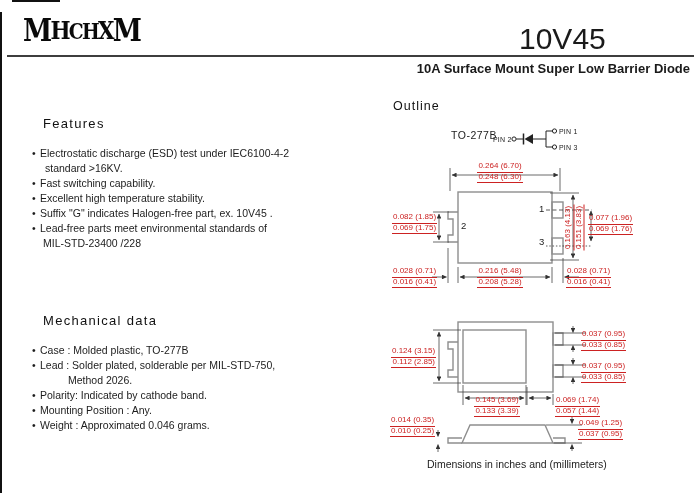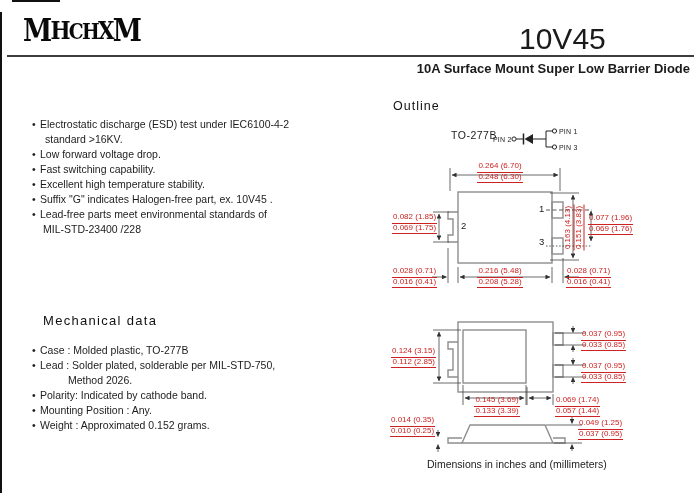--- a/index.html
+++ b/index.html
@@ -72,38 +72,38 @@
     <line x1="56" y1="9" x2="56" y2="25" stroke="#222" stroke-width="1"></line>
     <line x1="56" y1="9" x2="62.3" y2="9" stroke="#222" stroke-width="1"></line>
     <line x1="56" y1="25" x2="62.3" y2="25" stroke="#222" stroke-width="1"></line>
     <circle cx="64.5" cy="9" r="2.1" stroke="#222" fill="none" stroke-width="1"></circle>
     <circle cx="64.5" cy="25" r="2.1" stroke="#222" fill="none" stroke-width="1"></circle>
     <text x="69" y="12" font-size="7" letter-spacing=".2" fill="#222">PIN 1</text>
     <text x="69" y="28" font-size="7" letter-spacing=".2" fill="#222">PIN 3</text>
   </svg>
 
   <div class="sec sec-features">
+    <h2 class="sec-heading">Features</h2>
     <div class="tline"><span class="bu">•</span><span>Electrostatic discharge (ESD) test under IEC6100-4-2</span></div>
     <div class="tline ind-a"><span>standard &gt;16KV.</span></div>
-    <div class="tline"><span class="bu">•</span><span>Low forward voltage drop.</span></div>
     <div class="tline"><span class="bu">•</span><span>Fast switching capability.</span></div>
     <div class="tline"><span class="bu">•</span><span>Excellent high temperature stability.</span></div>
     <div class="tline"><span class="bu">•</span><span>Suffix "G" indicates Halogen-free part, ex. 10V45 .</span></div>
     <div class="tline"><span class="bu">•</span><span>Lead-free parts meet environmental standards of</span></div>
     <div class="tline ind-b"><span>MIL-STD-23400 /228</span></div>
   </div>
 
   <div class="sec sec-mech">
     <h2 class="sec-heading">Mechanical data</h2>
     <div class="tline"><span class="bu">•</span><span>Case : Molded plastic, TO-277B</span></div>
     <div class="tline"><span class="bu">•</span><span>Lead : Solder plated, solderable per MIL-STD-750,</span></div>
     <div class="tline ind-c"><span>Method 2026.</span></div>
     <div class="tline"><span class="bu">•</span><span>Polarity: Indicated by cathode band.</span></div>
     <div class="tline"><span class="bu">•</span><span>Mounting Position : Any.</span></div>
-    <div class="tline"><span class="bu">•</span><span>Weight : Approximated 0.152 grams.</span></div>
+    <div class="tline"><span class="bu">•</span><span>Weight : Approximated 0.046 grams.</span></div>
   </div>
 
   <div class="drawings">
     <svg width="310" height="310" viewBox="0 0 310 310">
       <defs>
         <marker id="ah" viewBox="0 0 10 10" refX="9.5" refY="5" markerWidth="8" markerHeight="6" orient="auto-start-reverse">
           <path d="M0 0 L10 5 L0 10 Z" fill="#333"></path>
         </marker>
       </defs>
 

